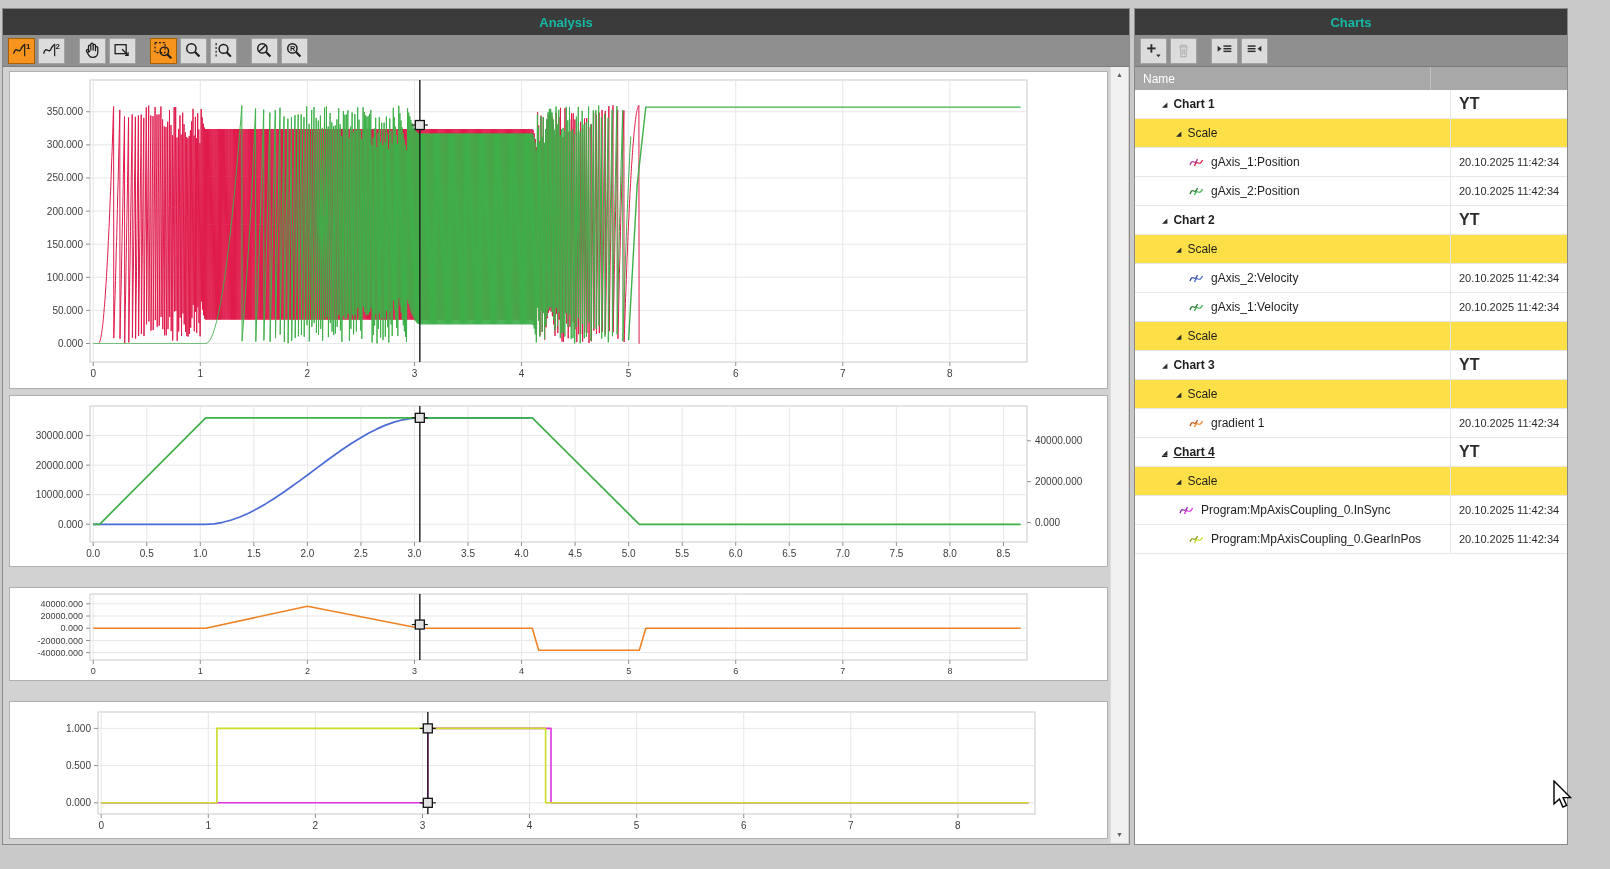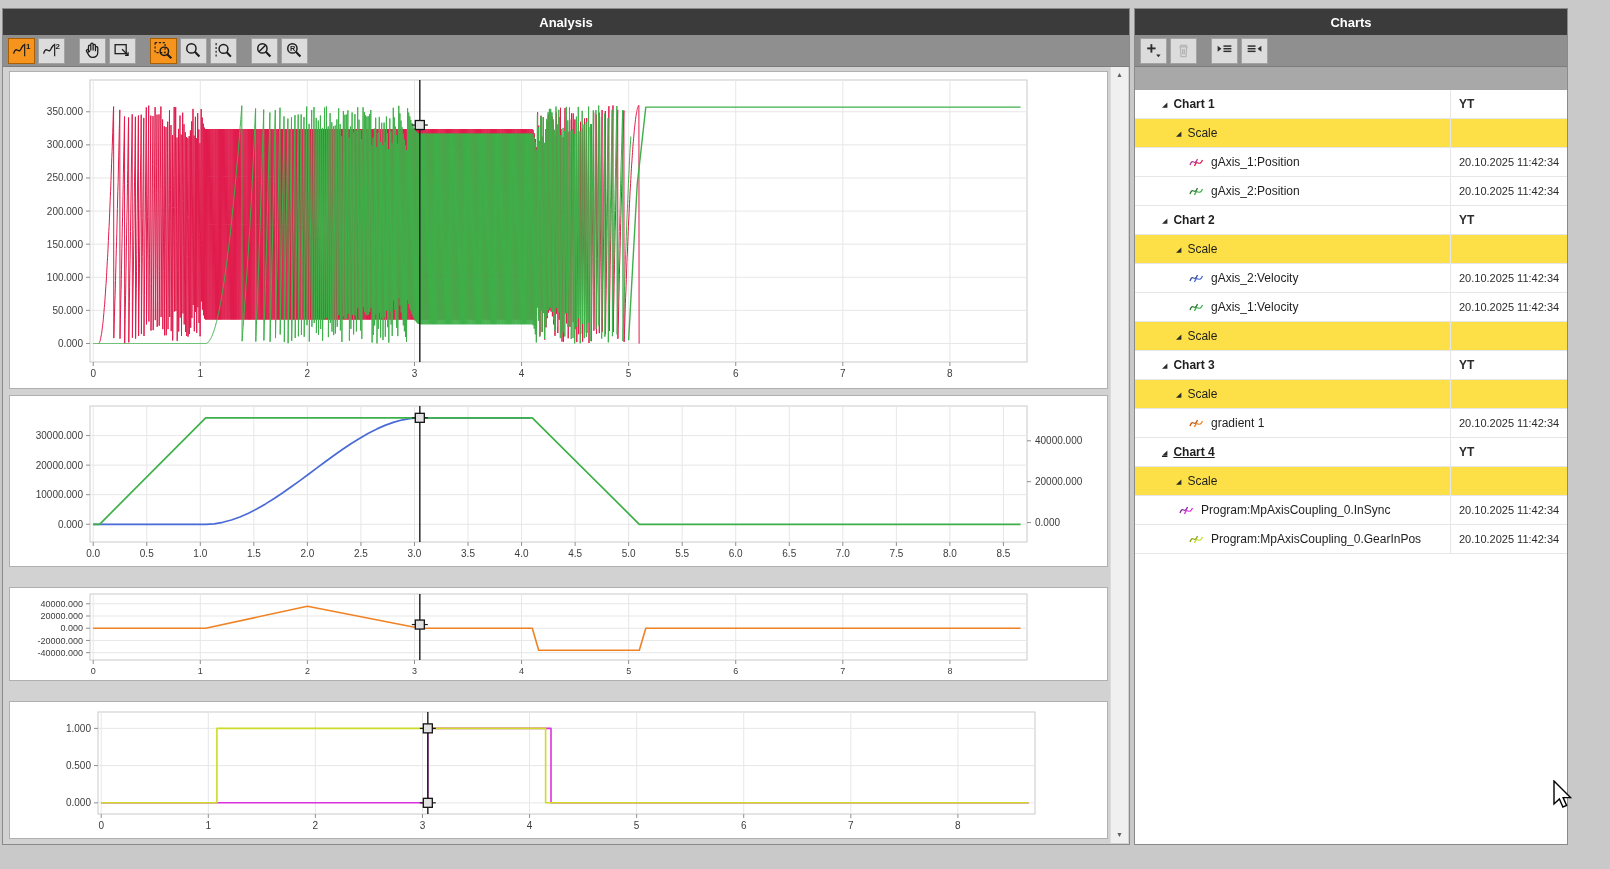--- a/index.html
+++ b/index.html
@@ -4,21 +4,21 @@
 <style>
   html,body{margin:0;padding:0;}
   body{
     width:1610px;height:869px;position:relative;overflow:hidden;
     background:#c9c9c9;font-family:"Liberation Sans",sans-serif;
     -webkit-font-smoothing:antialiased;
   }
   .panel{position:absolute;top:8px;height:837px;border:1px solid #8a8a8a;box-sizing:border-box;background:#d2d2d2;}
   .analysis{left:2px;width:1128px;}
   .chartspanel{left:1134px;width:434px;background:#ffffff;}
-  header.bar{height:26px;background:#3b3b3b;color:#ffffff;font-size:13px;font-weight:bold;
+  header.bar{height:26px;background:#3b3b3b;color:#14b8a6;font-size:13px;font-weight:bold;
     display:flex;align-items:center;justify-content:center;}
   .toolbar{height:32px;background:#8f8f8f;display:flex;align-items:center;padding:0 5px;gap:3px;
     border-bottom:1px solid #7c7c7c;box-sizing:border-box;}
   .tbtn{width:27px;height:26px;background:#dcdcdc;border:1px solid #a3a3a3;box-sizing:border-box;
     display:flex;align-items:center;justify-content:center;flex:0 0 auto;}
   .tbtn.active{background:#f7941e;border:1px solid #a85f00;}
   .tbtn svg{width:19px;height:19px;display:block;}
   .tgap{width:8px;flex:0 0 auto;}
   .charts-area{position:absolute;top:58px;bottom:0;left:0;right:0;background:#d2d2d2;}
   #charts-stack{position:absolute;left:6px;top:0;width:1099px;}
@@ -31,21 +31,21 @@
   .grid{position:absolute;top:58px;left:0;right:0;background:#ffffff;}
   .grid-header{display:flex;height:23px;background:#a8a8a8;color:#ffffff;font-size:12px;align-items:center;}
   .gh{height:100%;display:flex;align-items:center;box-sizing:border-box;}
   .c1h{width:296px;padding-left:8px;border-right:1px solid #c2c2c2;}
   .c2h{flex:1;padding-left:8px;}
   .grid-row{display:flex;height:28px;align-items:stretch;font-size:12px;color:#1e1e1e;background:#ffffff;border-bottom:1px solid #e6e6e6;}
   .grid-row .cell{display:flex;align-items:center;box-sizing:border-box;}
   .grid-row .c1{width:296px;border-right:1px solid #e6e6e6;margin-left:20px;}
   .grid-row .c2{flex:1;padding-left:8px;font-size:11px;color:#2c2c2c;}
   .row-chart .rowlabel{font-weight:bold;}
-  .row-chart .c2{font-weight:bold;font-size:12px;}
+  .row-chart .c2{font-weight:bold;font-size:16px;}
   .row-scale{background:#fde047;}
   .expander{font-size:7px;color:#2b2b2b;margin-right:6px;line-height:1;}
   .sigicon{margin-right:6px;display:flex;align-items:center;}
   .sigicon svg{width:16px;height:14px;display:block;}
   .rowlabel{white-space:nowrap;}
   .mouse{position:absolute;left:1552px;top:780px;width:22px;height:30px;}
 </style>
 </head>
 <body>
 
@@ -428,20 +428,21 @@
           <svg viewBox="0 0 18 18">
             <path d="M15.5 4.4 l-3.6 2.9 3.6 2.9 z" fill="#2e2e2e"></path>
             <line x1="2.5" y1="4.8" x2="10" y2="4.8" stroke="#2e2e2e" stroke-width="1.4"></line>
             <line x1="2.5" y1="7.3" x2="10" y2="7.3" stroke="#2e2e2e" stroke-width="1.4"></line>
             <line x1="2.5" y1="9.8" x2="10" y2="9.8" stroke="#2e2e2e" stroke-width="1.4"></line>
           </svg>
         </div>
       </div>
     <div class="grid">
       <div class="grid-header">
+        <div class="gh c1h">Name</div>
         <div class="gh c2h"></div>
       </div>
       <div id="grid-rows">
           <div class="grid-row row-chart">
             <div class="cell c1" style="padding-left: 7px;">
               <span class="expander">◢</span>
               <span class="rowlabel">Chart 1</span>
             </div>
             <div class="cell c2">YT</div>
           </div>

